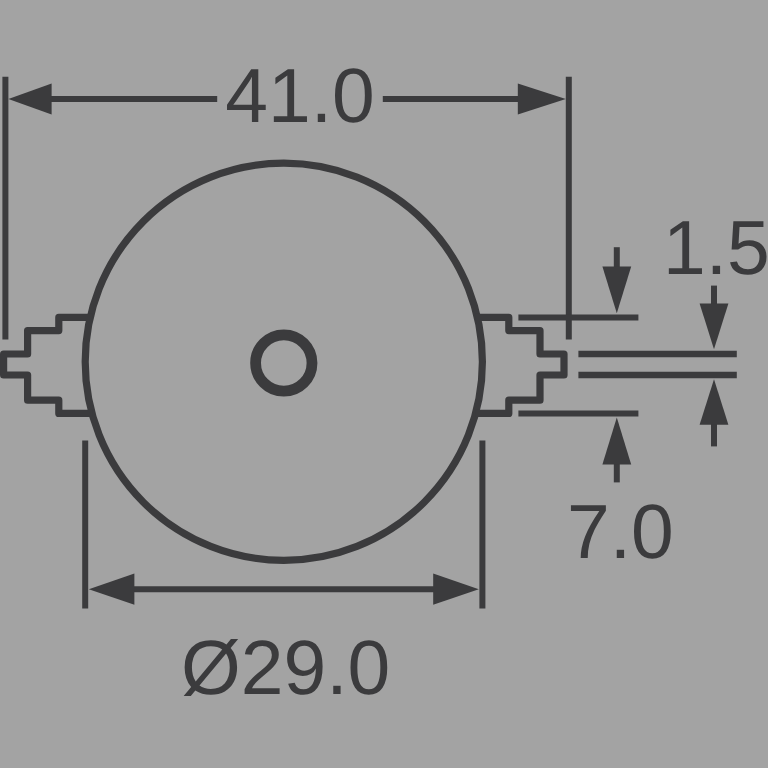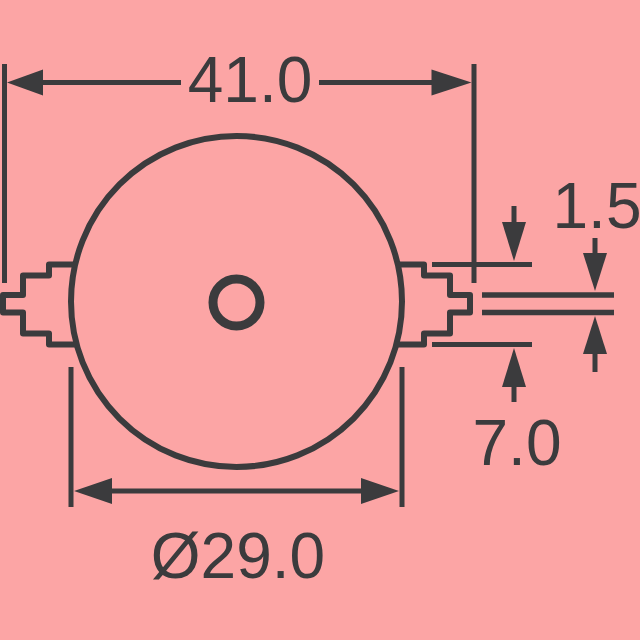--- a/index.html
+++ b/index.html
@@ -4,21 +4,21 @@
 <style>
   html, body {
     margin: 0;
     padding: 0;
     background: #ffffff;
   }
   .stage {
     width: 640px;
     height: 640px;
     position: relative;
-    background: #fca5a5;
+    background: #a3a3a3;
     overflow: hidden;
   }
   svg text {
     font-family: "Liberation Sans", "DejaVu Sans", sans-serif;
     font-size: 64px;
     text-anchor: middle;
   }
 </style>
 </head>
 <body>

